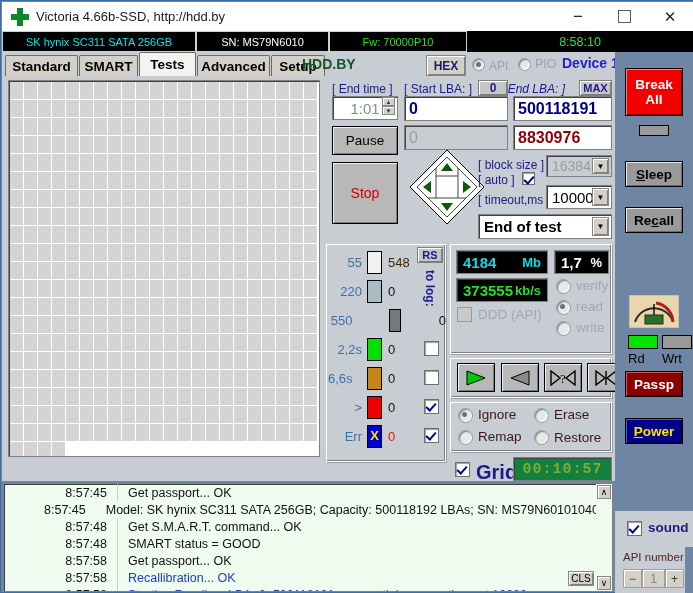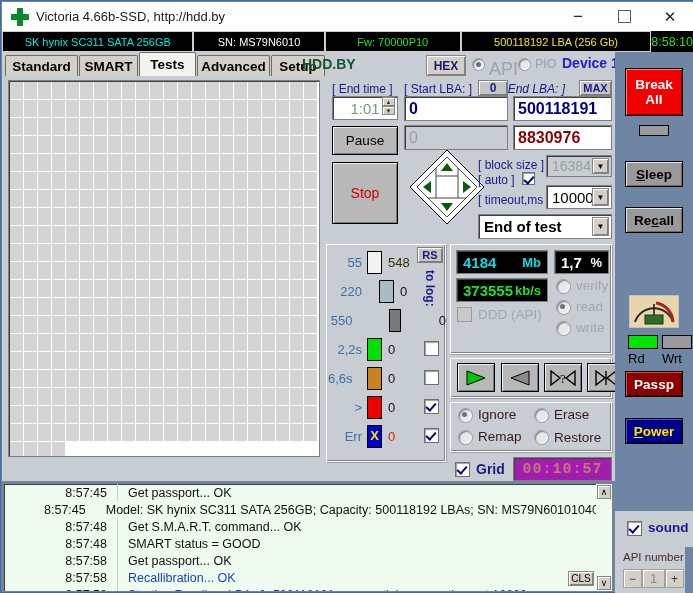--- a/index.html
+++ b/index.html
@@ -46,21 +46,21 @@
   .hddby{position:absolute;left:300px;top:4px;font-size:14px;font-weight:bold;color:#14532d;}
   .hexbtn{position:absolute;left:424px;top:3px;width:38px;height:19px;background:#d4d0c8;
           border:1px solid #868686;box-shadow:inset 1px 1px 0 #fff, inset -1px -1px 0 #808080;
           font-size:12px;font-weight:bold;color:#1a1a6a;display:flex;align-items:center;justify-content:center;}
   .radio{width:13px;height:13px;border-radius:50%;background:#e8e8e8;
          box-shadow:inset 1px 1px 1px #808080, inset -1px -1px 0 #fff;border:1px solid #8e9aa8;
          box-sizing:border-box;position:relative;display:inline-block;}
   .radio.on::after{content:"";position:absolute;left:3px;top:3px;width:5px;height:5px;border-radius:50%;
                    background:#707070;}
   .apiradio{position:absolute;left:470px;top:6px;}
-  .apilbl{position:absolute;left:487px;top:7px;font-size:18px;color:#9aa2ac;}
+  .apilbl{position:absolute;left:487px;top:7px;font-size:12px;color:#9aa2ac;}
   .pioradio{position:absolute;left:516px;top:6px;}
   .piolbl{position:absolute;left:533px;top:5px;font-size:12.5px;color:#9aa2ac;}
   .devlbl{position:absolute;left:560px;top:3px;font-size:14px;font-weight:bold;color:#2222cc;}
   .hintsbox{position:absolute;left:628px;top:5px;}
   .hintslbl{position:absolute;left:646px;top:4px;font-size:13px;color:#2222cc;}
 
   .cbx{width:13px;height:13px;background:#fff;border:1px solid #6e6e6e;
        box-shadow:inset 1px 1px 1px #9d9d9d;box-sizing:border-box;position:relative;display:inline-block;}
   .cbx.on::after{content:"";position:absolute;left:3px;top:1px;width:4px;height:8px;
                  border:solid #00008b;border-width:0 2px 2px 0;transform:rotate(42deg);}
@@ -168,21 +168,20 @@
           <div class="tb-sq"></div>
         </div>
       <div class="tb-btn">✕</div>
     </div>
   </div>
 
   <div class="infostrip">
     <div class="info-cell i-model">SK hynix SC311 SATA 256GB</div>
     <div class="info-cell i-sn">SN: MS79N6010</div>
     <div class="info-cell i-fw">Fw: 70000P10</div>
-    <div class="info-cell i-lba">500118192 LBA (256 Gb)</div>
     <div class="info-cell i-time">8:58:10</div>
   </div>
 
   <div class="tabstrip">
     <div class="tab" style="left:3px;width:73px;">Standard</div>
     <div class="tab" style="left:77px;width:59px;">SMART</div>
     <div class="tab active" style="left:137px;width:57px;">Tests</div>
     <div class="tab" style="left:195px;width:73px;">Advanced</div>
     <div class="tab" style="left:269px;width:54px;">Setup</div>
 
@@ -730,21 +729,21 @@
       <div class="btn3d" style="left:93px;top:169px;width:26px;height:16px;font-size:11px;background:#c6c6c6;border:1px solid #808080;box-shadow:inset 1px 1px 0 #fff, inset -1px -1px 0 #7b7b7b;color:#1a1a8a;font-weight:bold;">RS</div>
       <div class="vert" style="left:99px;top:192px;">to log:</div>
 
       <div id="legendrows">
           <div style="position: absolute; left: 4px; top: 170px; width: 118px; height: 28px; display: flex; align-items: center;">
             <span style="width:34px;text-align:right;padding-right:5px;font-size:13px;color:#3d6fa8;">55</span>
             <span style="width:15px;height:23px;border:1px solid #000;box-sizing:border-box;background:#f2f2f2;position:relative;"></span>
             <span style="padding-left:6px;font-size:13px;color:#3b2b00;">548</span>
           </div>
           <div style="position: absolute; left: 4px; top: 199px; width: 118px; height: 28px; display: flex; align-items: center;">
-            <span style="width:34px;text-align:right;padding-right:17px;font-size:13px;color:#3d6fa8;">220</span>
+            <span style="width:34px;text-align:right;padding-right:5px;font-size:13px;color:#3d6fa8;">220</span>
             <span style="width:15px;height:23px;border:1px solid #000;box-sizing:border-box;background:#a8bcc4;position:relative;"></span>
             <span style="padding-left:6px;font-size:13px;color:#111111;">0</span>
           </div>
           <div style="position: absolute; left: 4px; top: 228px; width: 118px; height: 28px; display: flex; align-items: center; gap: 32px;">
             <span style="width:34px;text-align:right;padding-right:5px;font-size:13px;color:#3d6fa8;">550</span>
             <span style="width:15px;height:23px;border:1px solid #000;box-sizing:border-box;background:#787878;position:relative;"></span>
             <span style="padding-left:6px;font-size:13px;color:#111111;">0</span>
           </div>
           <div style="position: absolute; left: 4px; top: 257px; width: 118px; height: 28px; display: flex; align-items: center;">
             <span style="width:34px;text-align:right;padding-right:5px;font-size:13px;color:#3d6fa8;">2,2s</span>
@@ -829,22 +828,22 @@
       <span class="radio on" style="position:absolute;left:134px;top:330px;width:15px;height:15px;"></span>
       <span style="position:absolute;left:154px;top:329px;font-size:13.5px;color:#3a1818;">Ignore</span>
       <span class="radio" style="position:absolute;left:210px;top:330px;width:15px;height:15px;"></span>
       <span style="position:absolute;left:230px;top:329px;font-size:13.5px;color:#3a1818;">Erase</span>
       <span class="radio" style="position:absolute;left:134px;top:352px;width:15px;height:15px;"></span>
       <span style="position:absolute;left:154px;top:351px;font-size:13.5px;color:#3a1818;">Remap</span>
       <span class="radio" style="position:absolute;left:210px;top:352px;width:15px;height:15px;"></span>
       <span style="position:absolute;left:230px;top:352px;font-size:13.5px;color:#3a1818;">Restore</span>
 
       <span class="cbx on" style="position:absolute;left:131px;top:384px;width:15px;height:15px;"></span>
-      <span style="position:absolute;left:152px;top:383px;font-size:14px;font-weight:bold;color:#1a1a8a;">Grid</span>
-      <div style="position:absolute;left:189px;top:379px;width:99px;height:24px;background:#a21caf;border:1px solid #808080;box-shadow:inset 1px 1px 0 #404040;box-sizing:border-box;display:flex;align-items:center;justify-content:center;">
+      <span style="position:absolute;left:152px;top:383px;font-size:20px;font-weight:bold;color:#1a1a8a;">Grid</span>
+      <div style="position:absolute;left:189px;top:379px;width:99px;height:24px;background:#15803d;border:1px solid #808080;box-shadow:inset 1px 1px 0 #404040;box-sizing:border-box;display:flex;align-items:center;justify-content:center;">
         <span style="font-family:'Liberation Mono', monospace;font-size:15px;font-weight:bold;color:#cfcf3a;letter-spacing:1px;opacity:.55;">00:10:57</span>
       </div>
 
     </div>
   </div>
 
   <div class="sidebar">
     <div class="sbbtn red" style="top:16px;">
       <span style="display:block;line-height:15px;">
         <span>Break</span><br>

